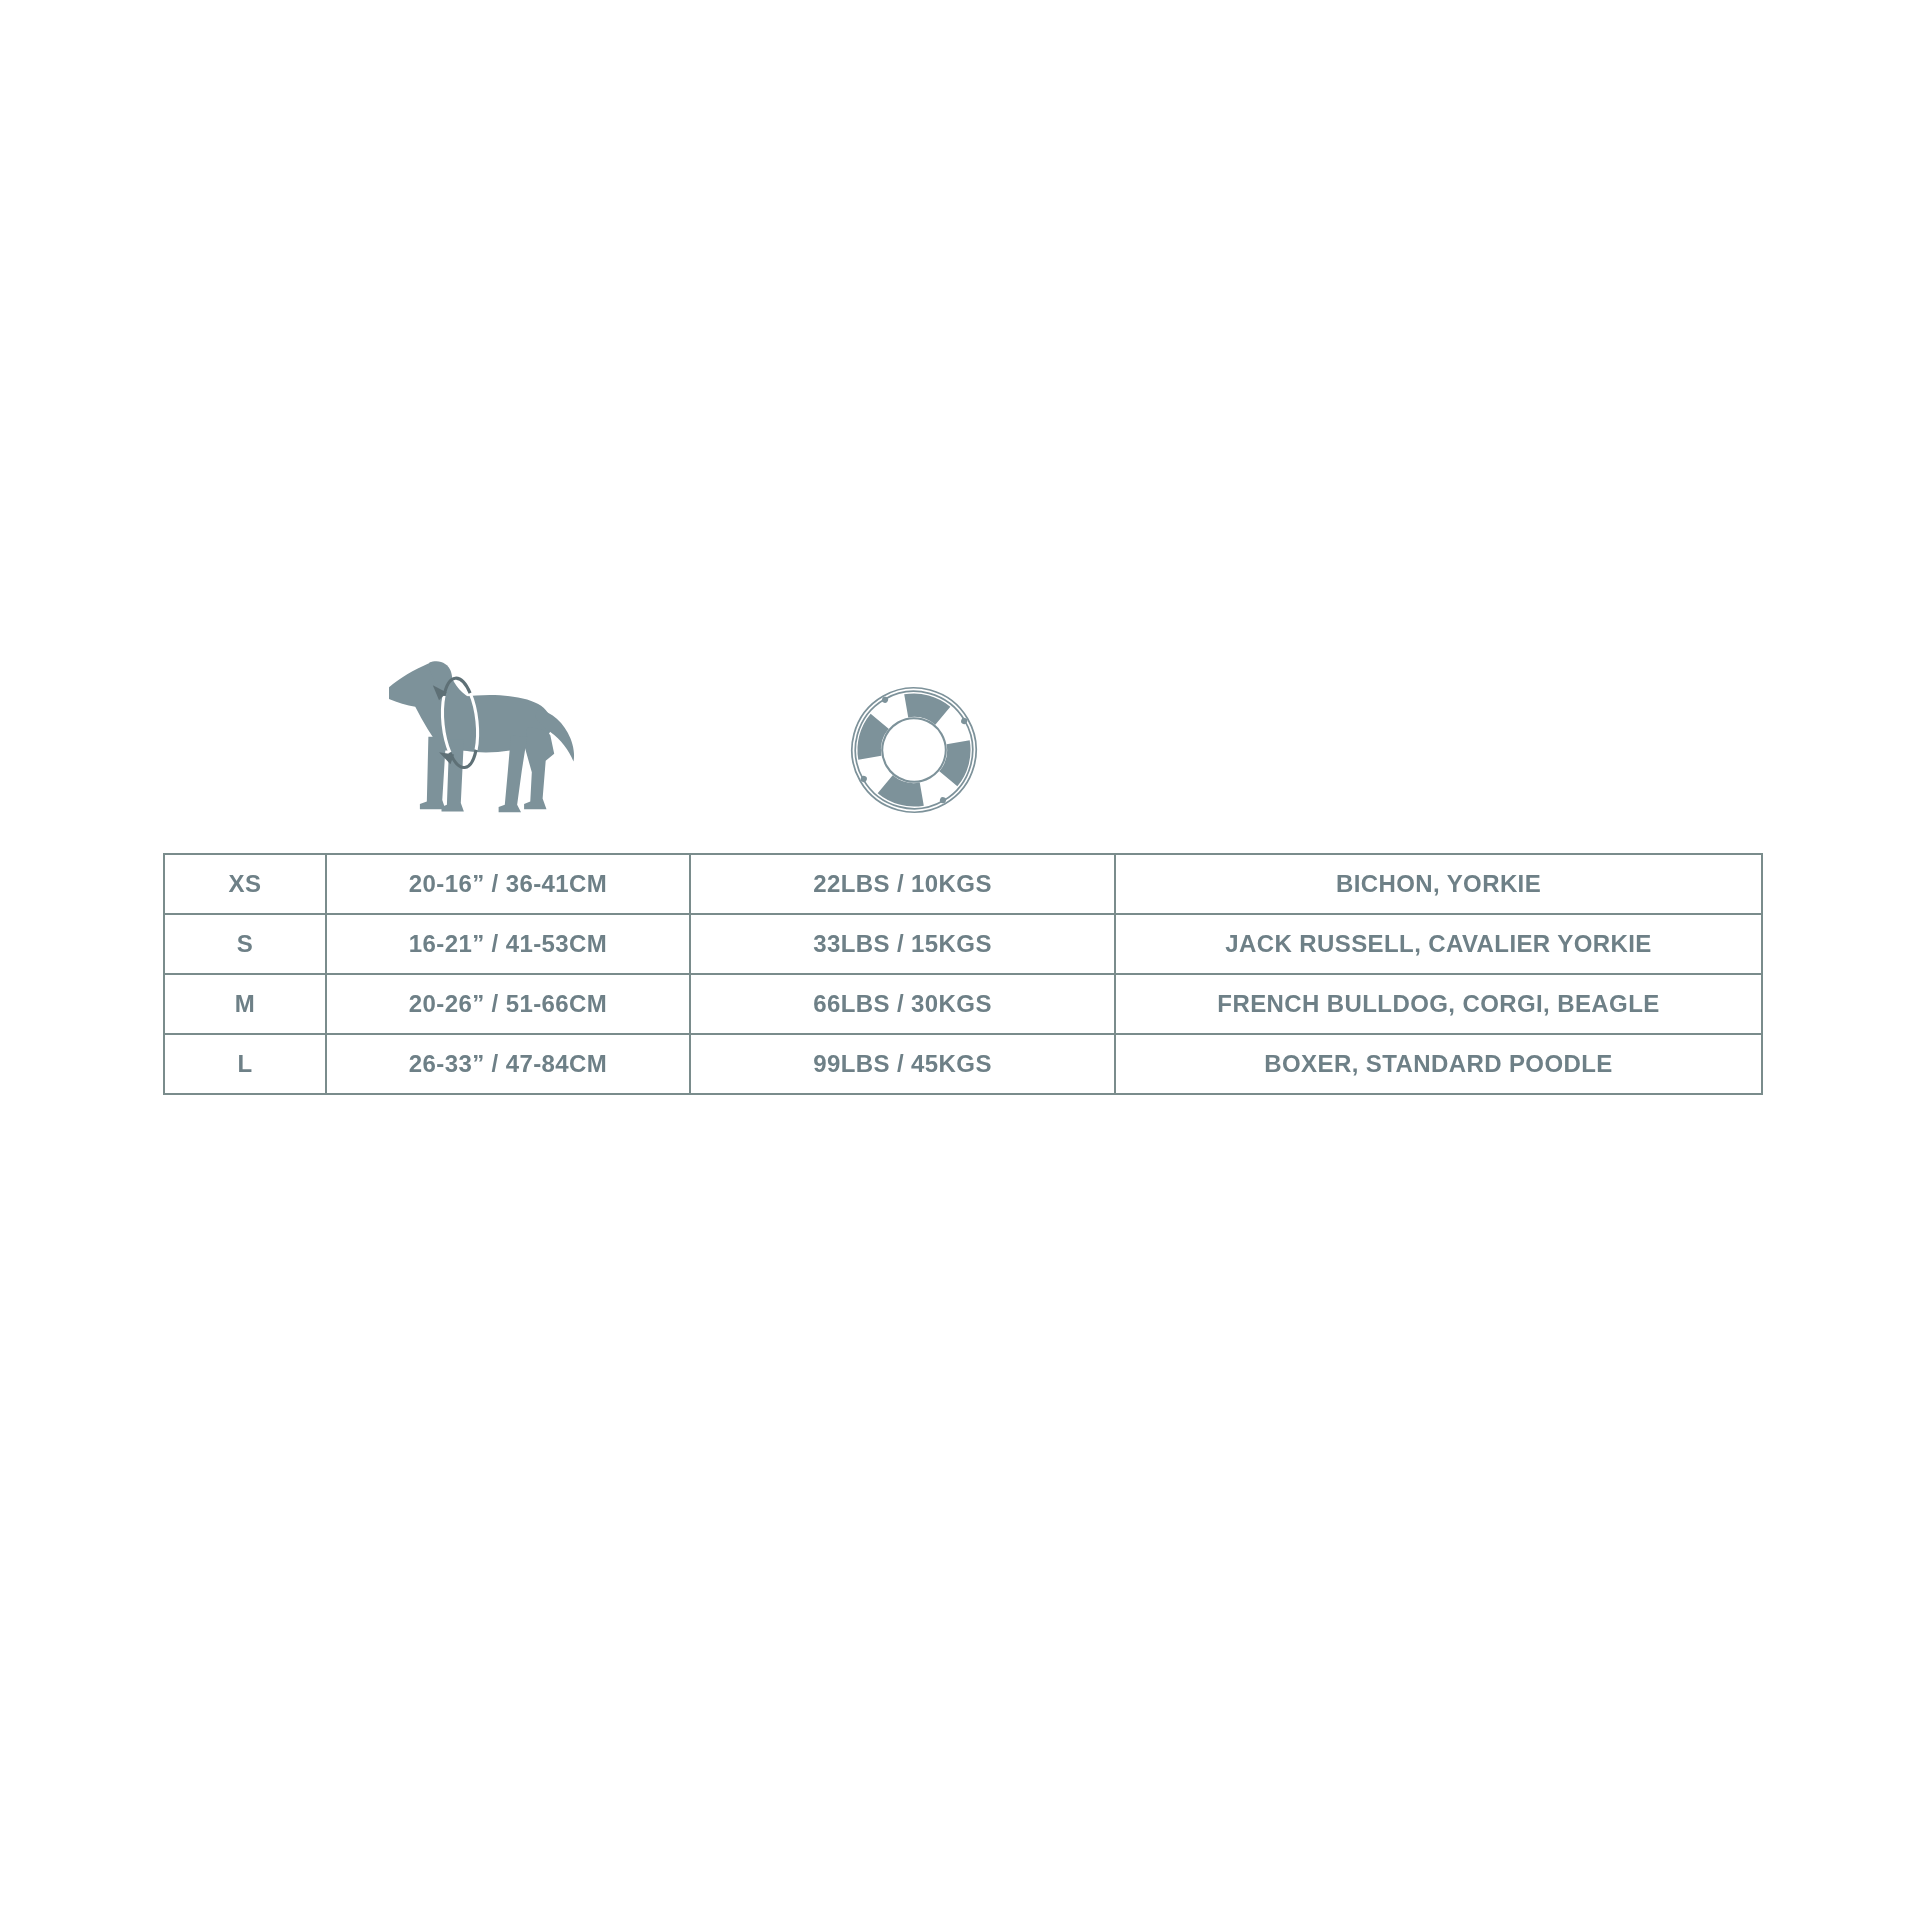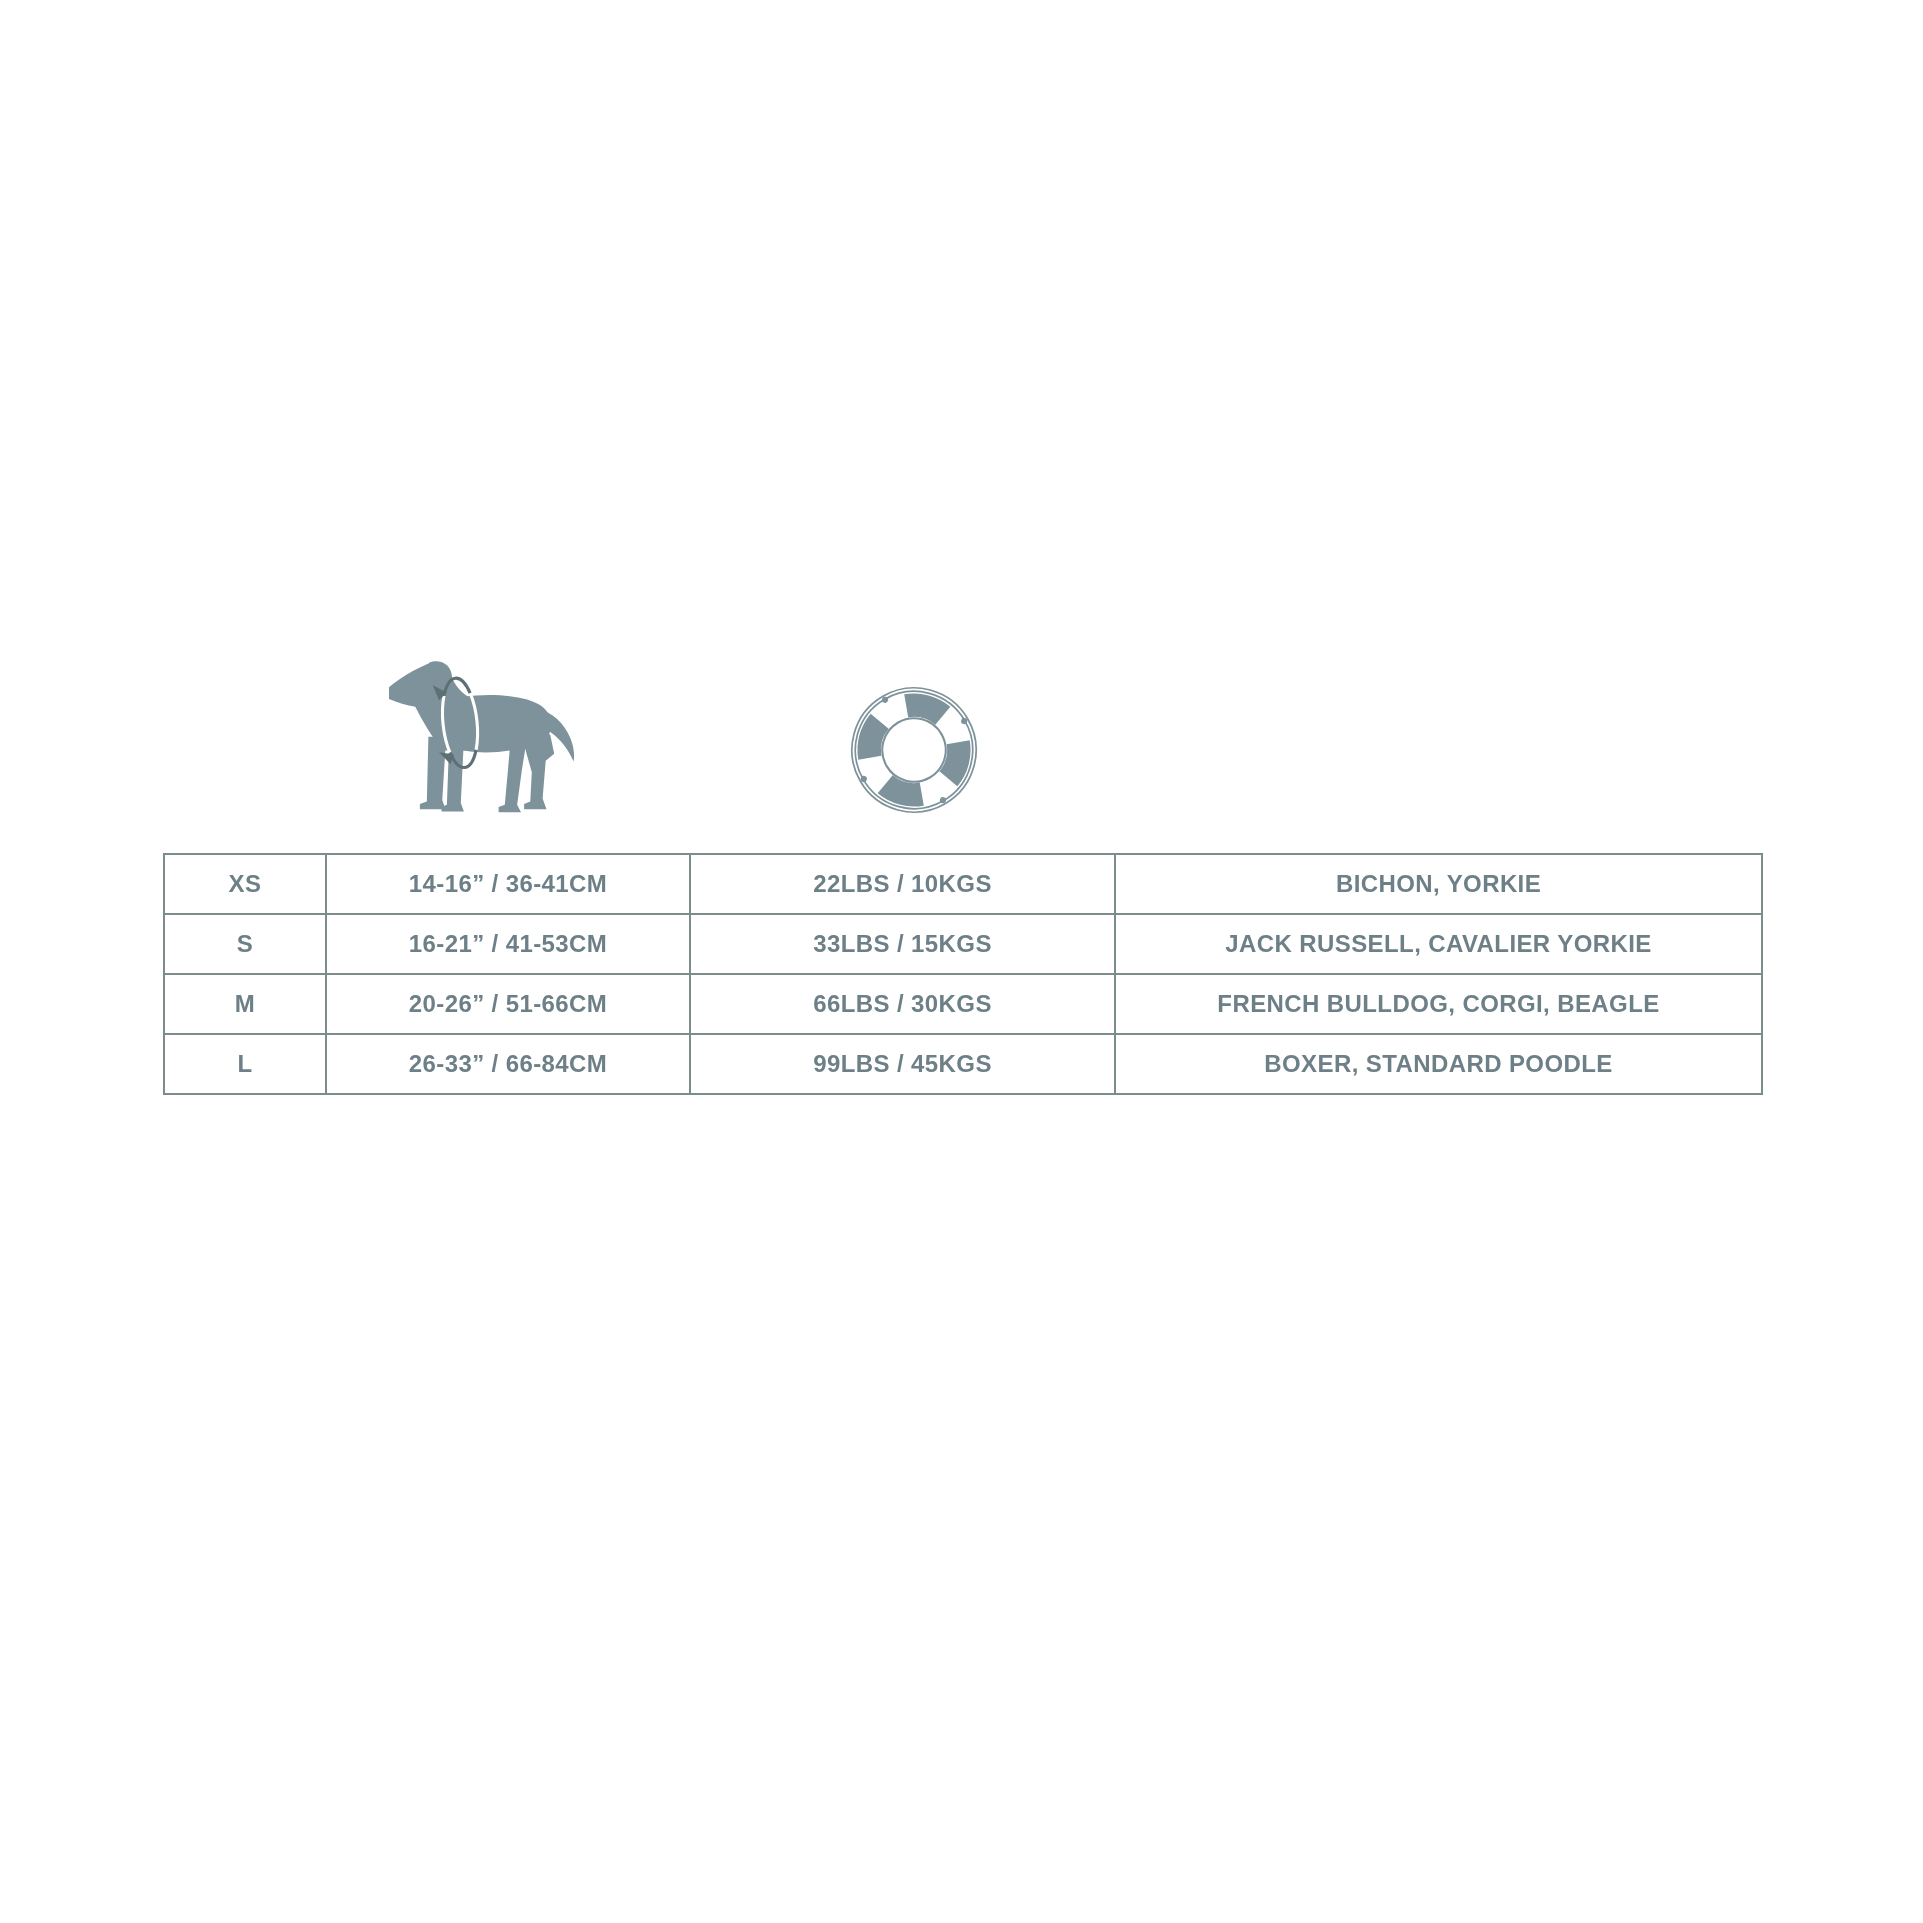--- a/index.html
+++ b/index.html
@@ -91,39 +91,39 @@
   <table class="size-chart">
     <colgroup>
       <col class="c-size">
         <col class="c-girth">
         <col class="c-weight">
         <col class="c-breeds">
     </colgroup>
     <tbody>
       <tr>
         <td>XS</td>
-        <td>14-16” / 36-41CM</td>
+        <td>20-16” / 36-41CM</td>
         <td>22LBS / 10KGS</td>
         <td>BICHON, YORKIE</td>
       </tr>
       <tr>
         <td>S</td>
         <td>16-21” / 41-53CM</td>
         <td>33LBS / 15KGS</td>
         <td>JACK RUSSELL, CAVALIER YORKIE</td>
       </tr>
       <tr>
         <td>M</td>
         <td>20-26” / 51-66CM</td>
         <td>66LBS / 30KGS</td>
         <td>FRENCH BULLDOG, CORGI, BEAGLE</td>
       </tr>
       <tr>
         <td>L</td>
-        <td>26-33” / 66-84CM</td>
+        <td>26-33” / 47-84CM</td>
         <td>99LBS / 45KGS</td>
         <td>BOXER, STANDARD POODLE</td>
       </tr>
     </tbody>
   </table>
 
 </div>
 
 
 </body></html>

